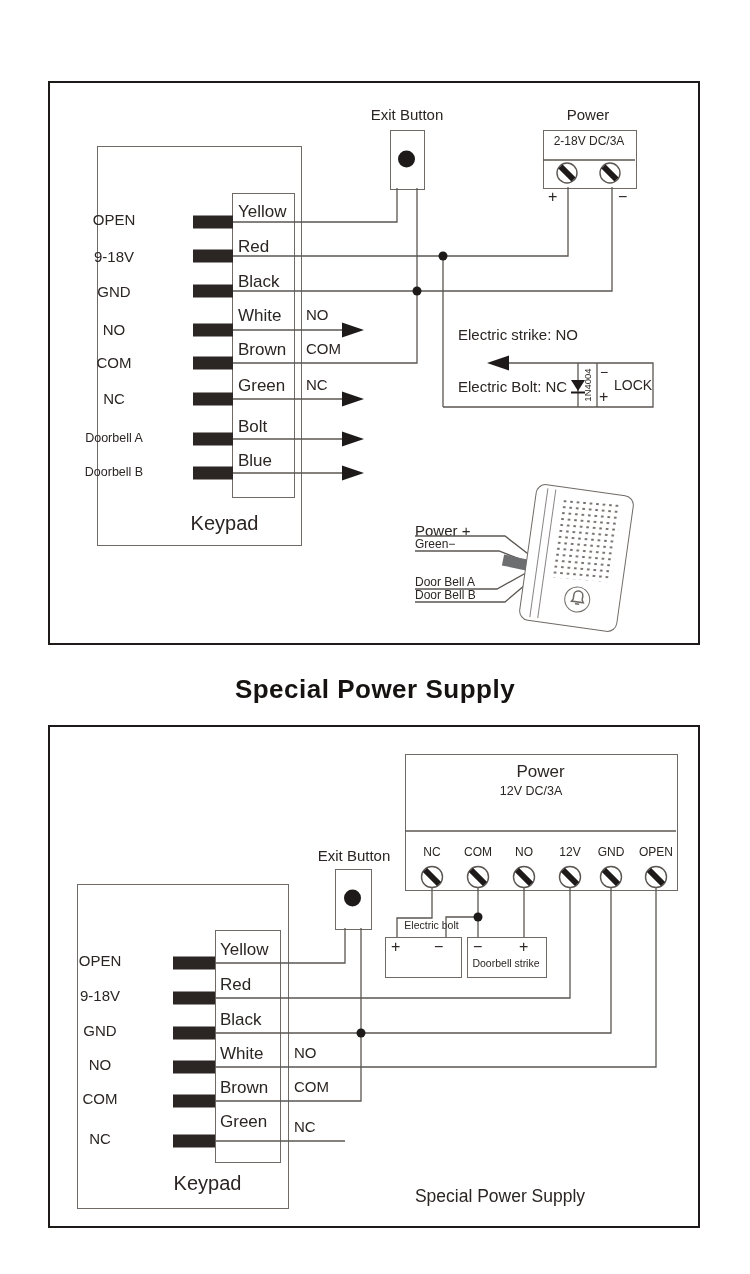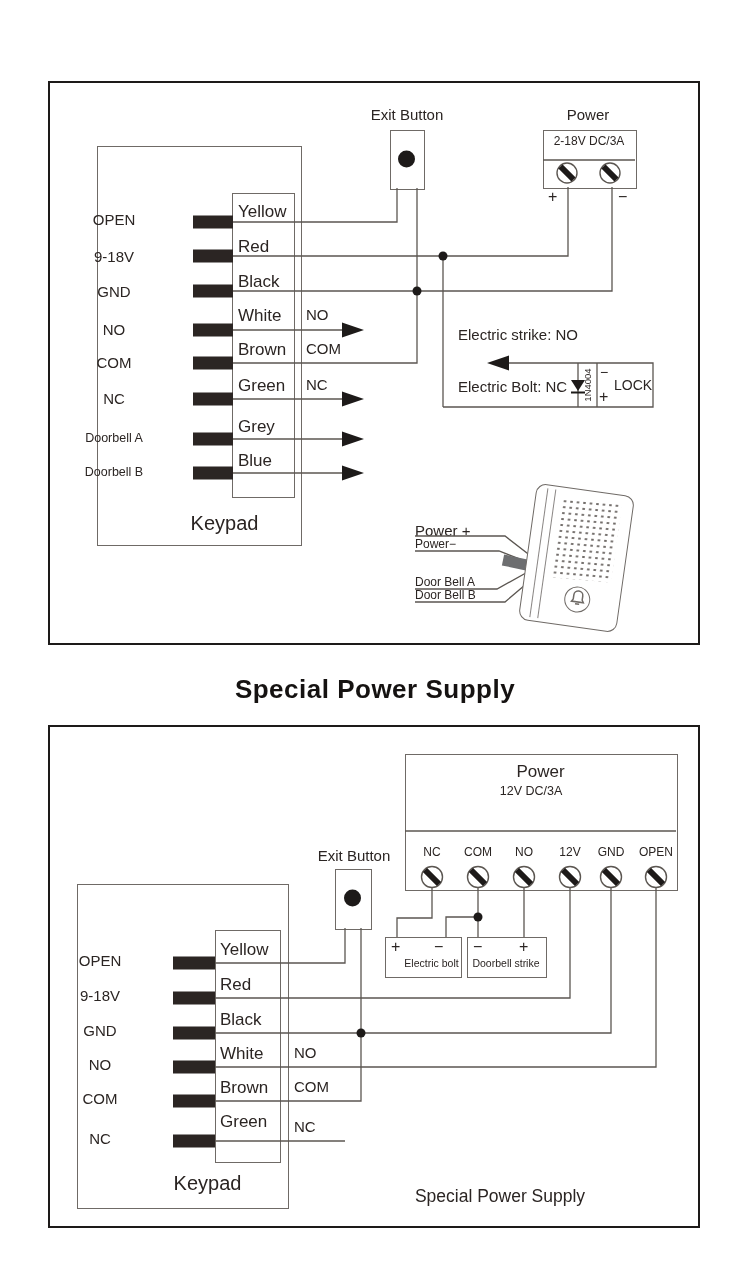--- a/index.html
+++ b/index.html
@@ -46,21 +46,21 @@
   <div class="lbl rt" style="left:40px;top:391px;width:148px;font-size:15px">NC</div>
   <div class="lbl rt" style="left:40px;top:432px;width:148px;font-size:12.5px">Doorbell A</div>
   <div class="lbl rt" style="left:40px;top:466px;width:148px;font-size:12.5px">Doorbell B</div>
 
   <div class="lbl" style="left:238px;top:203px;font-size:17px">Yellow</div>
   <div class="lbl" style="left:238px;top:238px;font-size:17px">Red</div>
   <div class="lbl" style="left:238px;top:273px;font-size:17px">Black</div>
   <div class="lbl" style="left:238px;top:307px;font-size:17px">White</div>
   <div class="lbl" style="left:238px;top:341px;font-size:17px">Brown</div>
   <div class="lbl" style="left:238px;top:377px;font-size:17px">Green</div>
-  <div class="lbl" style="left:238px;top:418px;font-size:17px">Grey</div>
+  <div class="lbl" style="left:238px;top:418px;font-size:17px">Bolt</div>
   <div class="lbl" style="left:238px;top:452px;font-size:17px">Blue</div>
 
   <div class="lbl" style="left:306px;top:307px;font-size:15px">NO</div>
   <div class="lbl" style="left:306px;top:341px;font-size:15px">COM</div>
   <div class="lbl" style="left:306px;top:377px;font-size:15px">NC</div>
 
   <div class="lbl ctr" style="left:347px;top:107px;width:120px;font-size:15px">Exit Button</div>
   <div class="box" style="left:390px;top:130px;width:33px;height:58px"></div>
 
   <div class="lbl ctr" style="left:528px;top:107px;width:120px;font-size:15px">Power</div>
@@ -71,21 +71,21 @@
 
   <div class="lbl" style="left:458px;top:327px;font-size:15px">Electric strike: NO</div>
   <div class="lbl" style="left:458px;top:379px;font-size:15px">Electric Bolt: NC</div>
   <div class="n4">1N4004</div>
   <div class="lbl" style="left:600px;top:365px;font-size:14px">−</div>
   <div class="lbl" style="left:599px;top:388px;font-size:16px">+</div>
   <div class="lbl" style="left:614px;top:378px;font-size:14px">LOCK</div>
 
 
   <div class="lbl" style="left:415px;top:523px;font-size:15px">Power +</div>
-  <div class="lbl" style="left:415px;top:538px;font-size:12px">Power−</div>
+  <div class="lbl" style="left:415px;top:538px;font-size:12px">Green−</div>
   <div class="lbl" style="left:415px;top:576px;font-size:12px">Door Bell  A</div>
   <div class="lbl" style="left:415px;top:589px;font-size:12px">Door Bell  B</div>
 
   <div class="title" style="top:674px">Special Power Supply</div>
   <div class="thick" style="left:48px;top:725px;width:648px;height:499px"></div>
 
   <div class="box" style="left:405px;top:754px;width:271px;height:135px"></div>
   <div class="lbl ctr" style="left:405px;top:763px;width:271px;font-size:17px">Power</div>
   <div class="lbl ctr" style="left:405px;top:785px;width:252px;font-size:12.5px">12V DC/3A</div>
   <div class="lbl ctr" style="left:410px;top:846px;width:44px;font-size:12px">NC</div>
@@ -94,21 +94,21 @@
   <div class="lbl ctr" style="left:548px;top:846px;width:44px;font-size:12px">12V</div>
   <div class="lbl ctr" style="left:589px;top:846px;width:44px;font-size:12px">GND</div>
   <div class="lbl ctr" style="left:634px;top:846px;width:44px;font-size:12px">OPEN</div>
 
   <div class="lbl ctr" style="left:294px;top:848px;width:120px;font-size:15px">Exit Button</div>
   <div class="box" style="left:335px;top:869px;width:35px;height:59px"></div>
 
   <div class="box" style="left:385px;top:937px;width:75px;height:39px"></div>
   <div class="lbl" style="left:391px;top:938px;font-size:16px">+</div>
   <div class="lbl" style="left:434px;top:938px;font-size:16px">−</div>
-  <div class="lbl ctr" style="left:385px;top:958px;width:93px;font-size:10.5px">Electric bolt</div>
+  <div class="lbl ctr" style="left:385px;top:920px;width:93px;font-size:10.5px">Electric bolt</div>
   <div class="box" style="left:467px;top:937px;width:78px;height:39px"></div>
   <div class="lbl" style="left:473px;top:938px;font-size:16px">−</div>
   <div class="lbl" style="left:519px;top:938px;font-size:16px">+</div>
   <div class="lbl ctr" style="left:467px;top:958px;width:78px;font-size:10.5px">Doorbell strike</div>
 
   <div class="box" style="left:77px;top:884px;width:210px;height:323px"></div>
   <div class="box" style="left:215px;top:930px;width:64px;height:231px"></div>
   <div class="lbl" style="left:130px;top:1172px;width:155px;font-size:20px;text-align:center">Keypad</div>
 
   <div class="lbl rt" style="left:30px;top:953px;width:140px;font-size:15px">OPEN</div>

